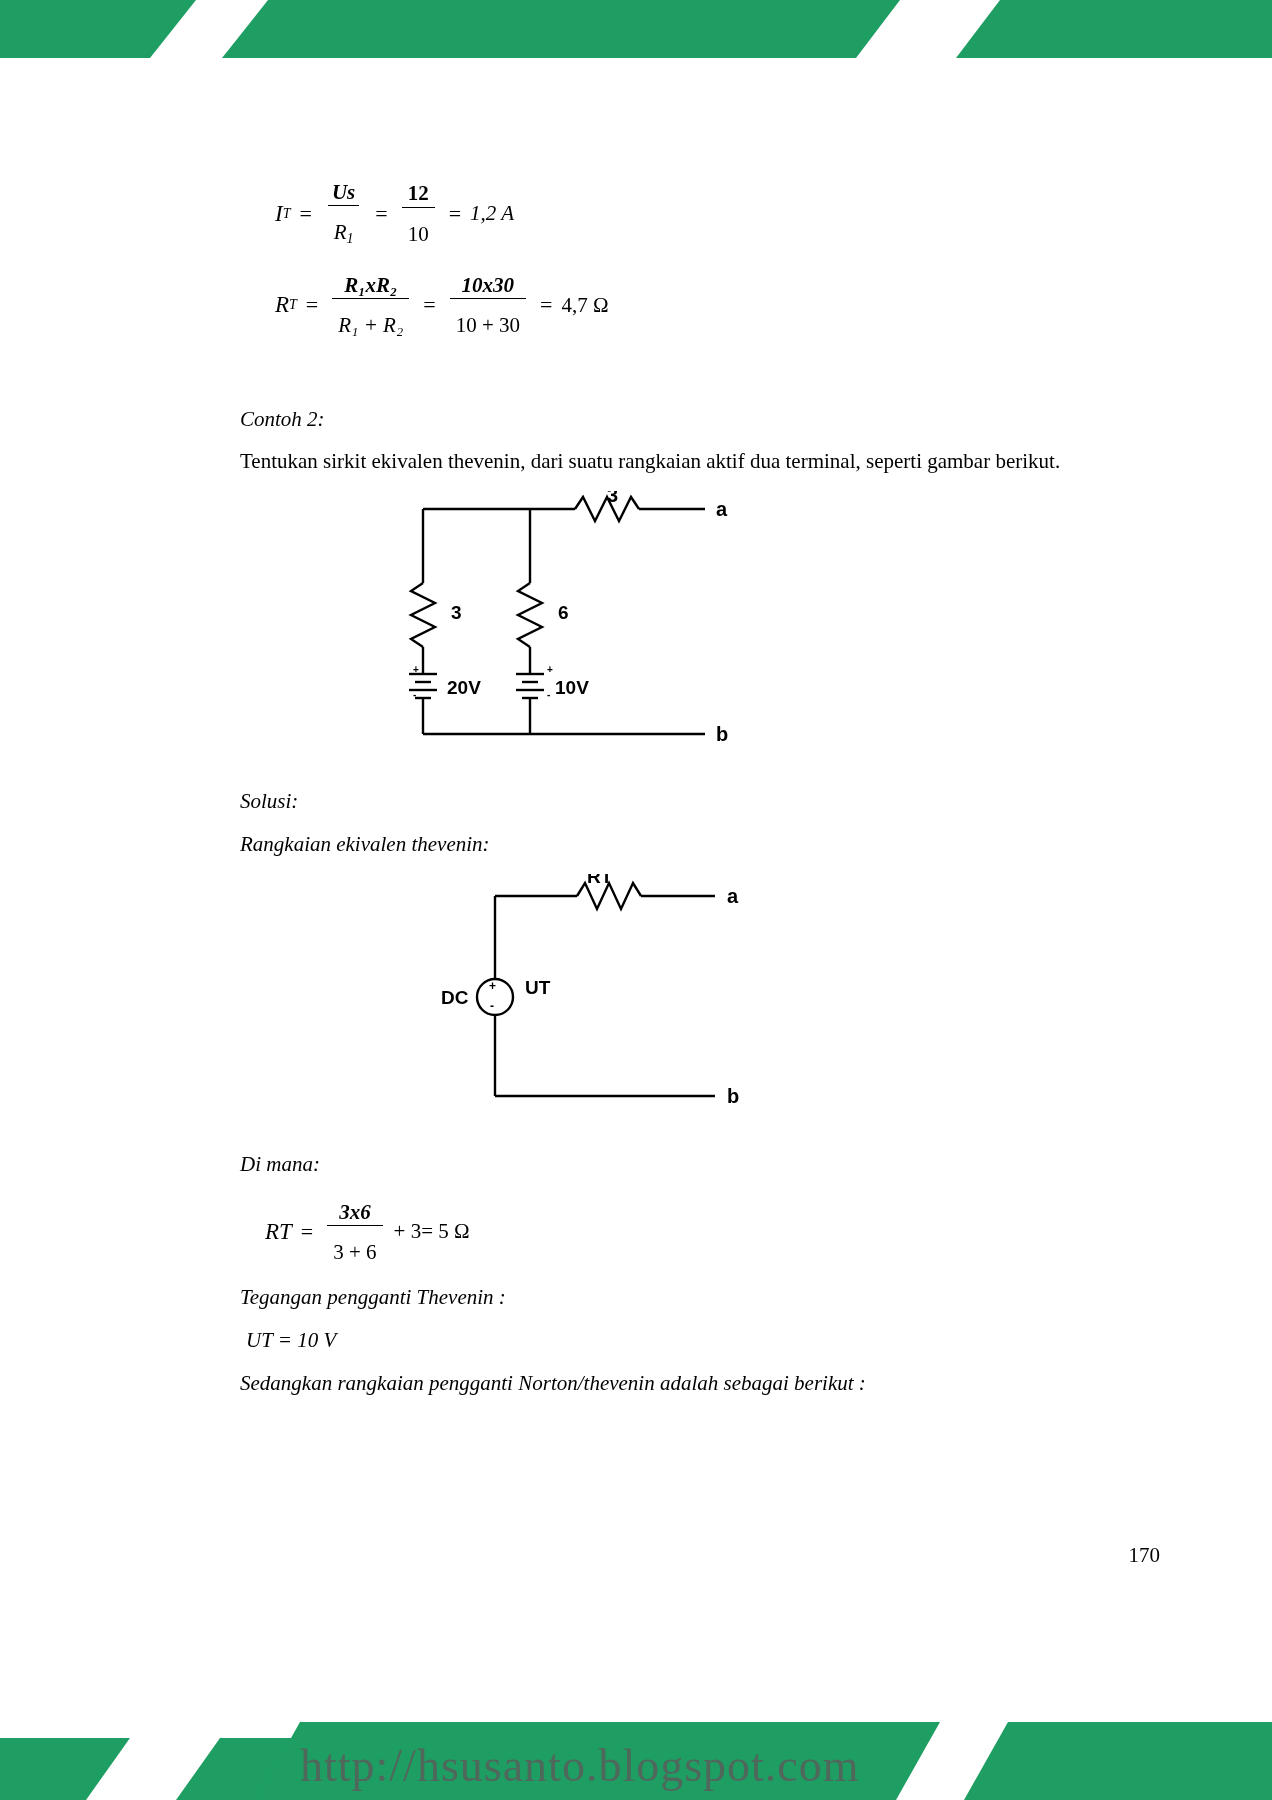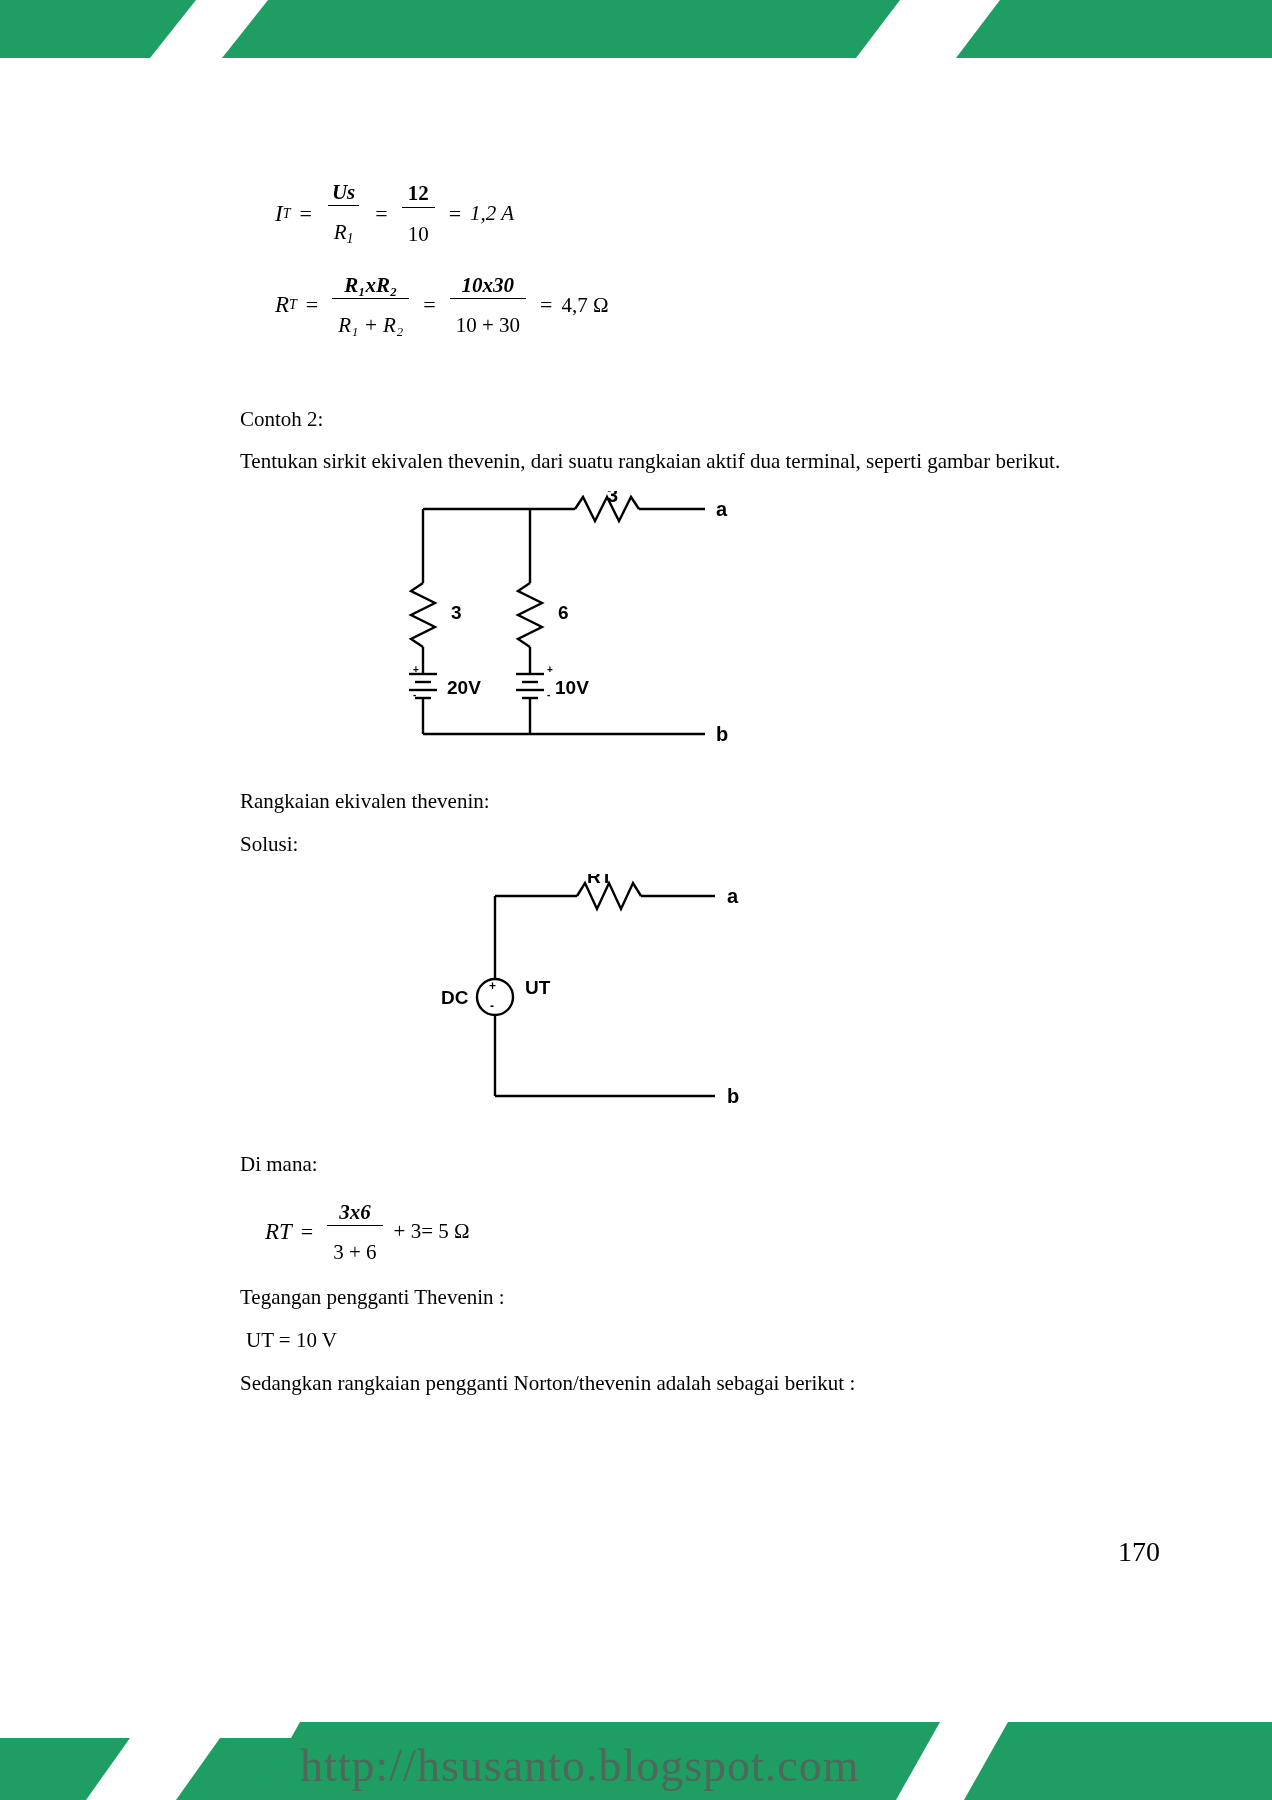--- a/index.html
+++ b/index.html
@@ -58,36 +58,36 @@
   .frac .num{padding:0 6px 1px 6px;font-size:21px;line-height:1.15;font-weight:bold;}
   .frac .den{padding:14px 6px 0 6px;font-size:21px;line-height:1.15;border-top:1.3px solid #000;}
 
   
   p.para{
     font-size:21px;
     line-height:1.85;
     margin:0 0 6px 0;
     text-align:justify;
   }
-  p.tight{margin:0 0 4px 0;}
+  p.tight{margin:0 0 4px 0;font-style:italic;}
   .block-gap{height:26px;}
 
   
   .figure{
     position:relative;
     margin:10px 0 0 0;
   }
   .figwrap{display:flex;justify-content:center;}
 
   
   .pageno{
     position:absolute;
     right:112px;
     bottom:232px;
-    font-size:28px;
+    font-size:21px;
   }
 
   
   .watermark{
     position:absolute;
     left:300px;
     bottom:8px;
     font-size:46px;
     letter-spacing:1px;
     color:#5b5b5b;
@@ -199,22 +199,22 @@
           <text x="8" y="182" font-size="10">+</text>
           <text x="8" y="207" font-size="10">-</text>
           <text x="142" y="182" font-size="10">+</text>
           <text x="142" y="207" font-size="10">-</text>
         </g>
       </svg>
     </div>
 
     <div class="block-gap"></div>
 
+    <p class="para tight">Solusi:</p>
     <p class="para tight">Rangkaian ekivalen thevenin:</p>
-    <p class="para tight">Solusi:</p>
 
     <div class="figure figwrap">
       <svg width="520" height="245" viewBox="0 0 520 245" xmlns="http://www.w3.org/2000/svg">
         <g stroke="#000" stroke-width="2.4" fill="none">
 
           <line x1="70" y1="22" x2="152" y2="22"></line>
           <path d="M152,22 L160,9 L172,35 L184,9 L196,35 L208,9 L216,22" stroke-width="2.4"></path>
           <line x1="216" y1="22" x2="290" y2="22"></line>
 
           <line x1="70" y1="22" x2="70" y2="105"></line>

